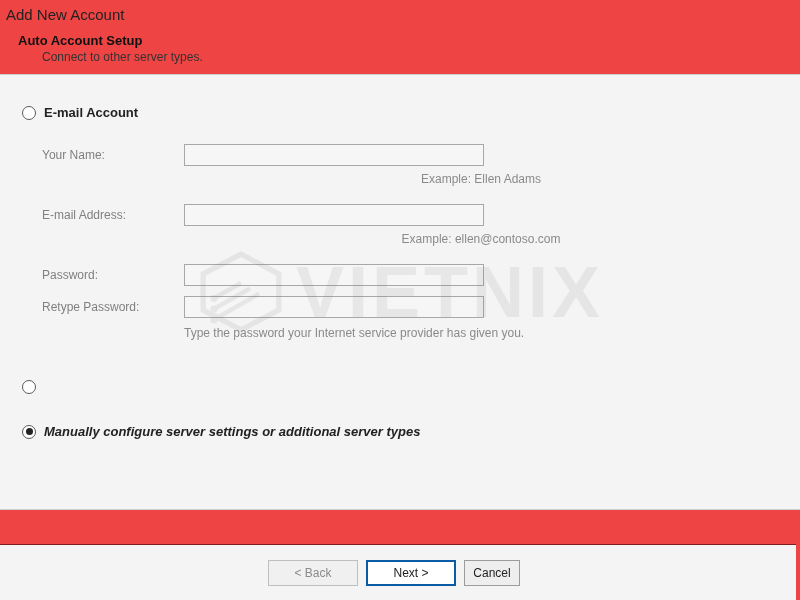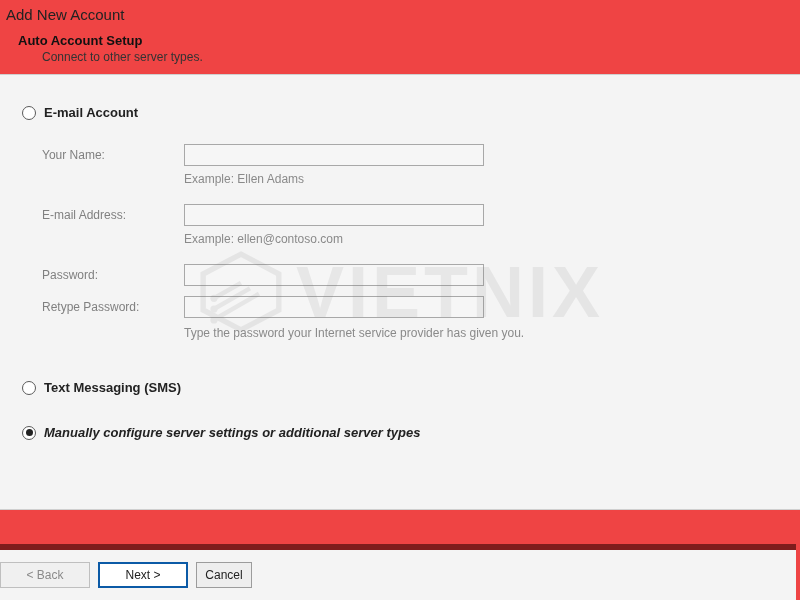--- a/index.html
+++ b/index.html
@@ -32,30 +32,30 @@
   }
   .radio .dot { width:7px; height:7px; border-radius:50%; background:#222; display:none; }
   .radio.selected .dot { display:block; }
   .radio-label { font-weight:bold; font-size:13px; color:#222; }
   .form-grid { margin: 0 0 20px 20px; }
   .form-row { display:flex; align-items:center; height:26px; }
   .form-row .lab { width:142px; color:#808080; font-size:12px; }
   .form-row .inp {
     width:300px; height:22px; border:1px solid #a8a8a8; background:#f6f6f6;
   }
-  .hint-row { margin-left:142px; color:#8a8a8a; font-size:12px; margin:4px 0 16px 142px; }
+  .hint-row { margin-left:142px; color:#8a8a8a; font-size:12px; margin:4px 0 16px 142px;text-align:center; }
   .hint-wide { margin-left:142px; color:#8a8a8a; font-size:12px; margin-top:6px; width:420px; }
   .sms-block { margin-top:40px; }
   .manual-block { margin-top:30px;font-style:italic; }
 
   .footer {
     position:absolute; left:0; right:4px; bottom:0;
     height:56px; background:#f4f4f4;
-    border-top:6px solid #7f1d1d;
-    display:flex; align-items:center; justify-content:flex-start;
+    border-top:1px solid #7f1d1d;
+    display:flex; align-items:center; justify-content:center;
     padding-right:8px; gap:8px;
   }
   .btn {
     width:90px; height:26px; font-size:12px;
     border:1px solid #9c9c9c; background:#eeeeee; color:#222;
     display:flex; align-items:center; justify-content:center;
     cursor:pointer; user-select:none;
   }
   .btn.disabled { color:#8a8a8a; background:#f0f0f0; border-color:#bfbfbf; cursor:default; }
   .btn.primary { border:2px solid #0b5aa6; background:#fff; }
@@ -123,21 +123,20 @@
       </div>
       <div class="form-row" style="margin-top:6px;">
         <span class="lab">Retype Password:</span>
         <input class="inp" type="password" disabled="" value="" style="">
       </div>
       <div class="hint-wide">Type the password your Internet service provider has given you.</div>
     </div>
 
     <div class="radio-row head sms-block">
       <span class="radio"></span>
-      <span class="radio-label">Text Messaging (SMS)</span>
     </div>
 
     <div class="radio-row head manual-block">
       <span class="radio selected">
           <span class="dot"></span>
         </span>
       <span class="radio-label">Manually configure server settings or additional server types</span>
     </div>
 
   </div>

